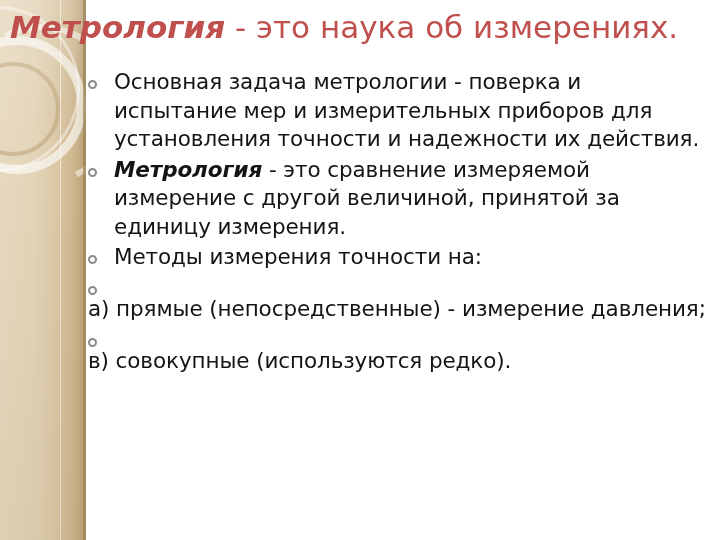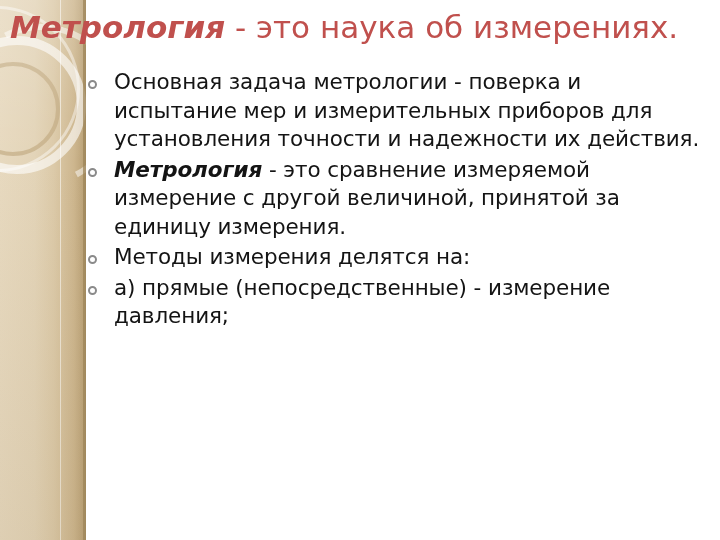--- a/index.html
+++ b/index.html
@@ -156,21 +156,21 @@
     font-family: "DejaVu Sans", sans-serif;
     font-size: 21.5px;
     line-height: 28.5px;
     color: #141414;
     letter-spacing: -0.1px;
   }
   .bullet-text .bi {
     font-weight: bold;
     font-style: italic;
   }
-  .gap-sm { margin-bottom: 3px; }
+  .gap-sm { margin-bottom: 3px; flex-direction: column; }
 </style>
 </head>
 <body>
 
 <div class="slide">
 
   <div class="left-band">
     <div class="ring r3"></div>
     <div class="ring r1"></div>
     <div class="ring r2"></div>
@@ -191,24 +191,28 @@
       <div class="bullet-text">Основная задача метрологии - поверка и испытание мер и измерительных приборов для установления точности и надежности их действия.</div>
     </div>
 
     <div class="bullet-row">
       <div class="bullet-mark"><span class="dot"></span></div>
       <div class="bullet-text"><span class="bi">Метрология</span><span> - это сравнение измеряемой измерение с другой величиной, принятой за единицу измерения.</span></div>
     </div>
 
     <div class="bullet-row">
       <div class="bullet-mark"><span class="dot"></span></div>
-      <div class="bullet-text"> Методы измерения делятся на:</div>
+      <div class="bullet-text"> Методы измерения точности на:</div>
     </div>
 
     <div class="bullet-row gap-sm">
       <div class="bullet-mark"><span class="dot"></span></div>
       <div class="bullet-text">а) прямые (непосредственные) - измерение давления;</div>
     </div>
 
 
+    <div class="bullet-row gap-sm">
+      <div class="bullet-mark"><span class="dot"></span></div>
+      <div class="bullet-text">в) совокупные (используются редко).</div>
+    </div>
 
   </div>
 </div>
 
 </body></html>

